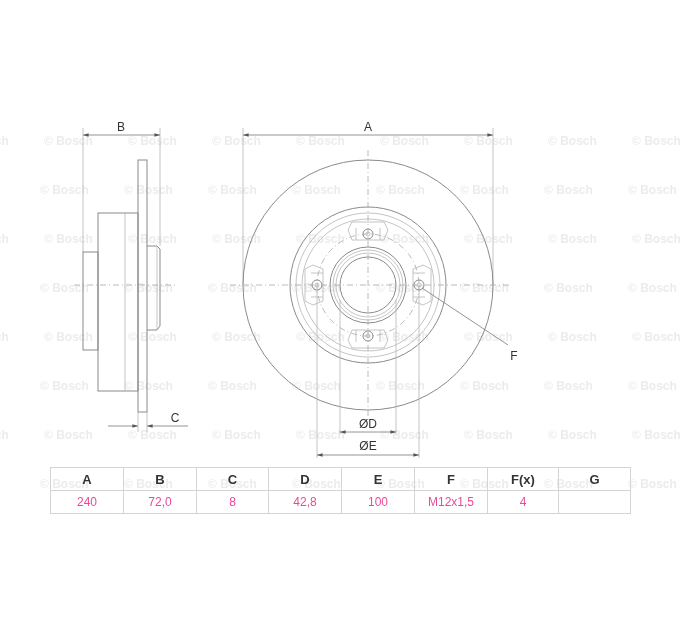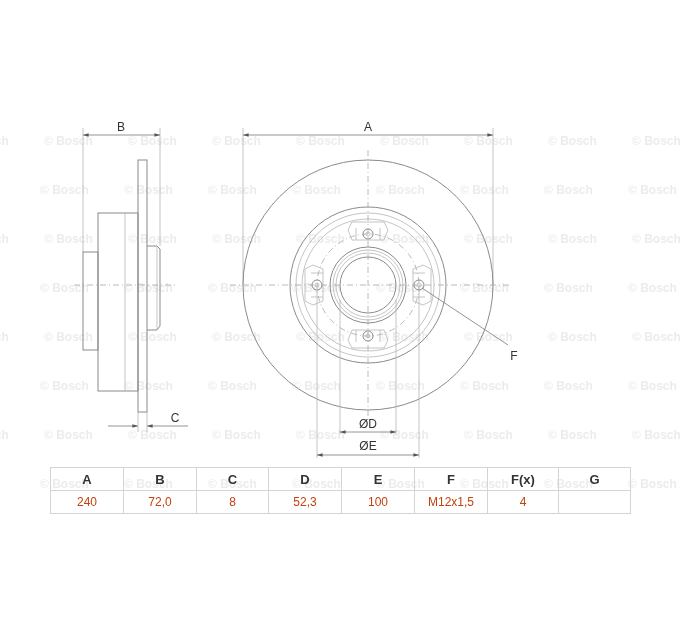--- a/index.html
+++ b/index.html
@@ -9,21 +9,21 @@
   .wm { font-family: "Liberation Sans", sans-serif; font-size: 12px; font-weight: bold; fill: #ececec; }
   .line { stroke: #8a8a8a; stroke-width: 1; fill: none; }
   .thin { stroke: #b5b5b5; stroke-width: 0.8; fill: none; }
   .center { stroke: #a8a8a8; stroke-width: 0.8; fill: none; stroke-dasharray: 6 3 1 3; }
   .dim { stroke: #7a7a7a; stroke-width: 0.8; fill: none; }
   .lbl { font-family: "Liberation Sans", sans-serif; font-size: 12px; fill: #333; }
   #spec-table { position: absolute; left: 50px; top: 467px; border-collapse: collapse;
                 font-family: "Liberation Sans", sans-serif; font-size: 12px; }
   #spec-table th, #spec-table td { border: 1px solid #d4d4d4; text-align: center; padding: 0; }
   #spec-table th { height: 22px; font-weight: bold; color: #333; font-size: 13px; }
-  #spec-table td { height: 22px; color: #c2410c; }
+  #spec-table td { height: 22px; color: #ec4899; }
 </style>
 </head>
 <body>
 
 <svg id="drawing" viewBox="0 0 680 630" xmlns="http://www.w3.org/2000/svg">
   <defs>
     <marker id="arr" viewBox="0 0 10 10" refX="10" refY="5" markerWidth="7" markerHeight="7" orient="auto-start-reverse">
       <path d="M0,2 L10,5 L0,8 z" fill="#555"></path>
     </marker>
   </defs>
@@ -205,20 +205,20 @@
       <th style="width:72px">F</th>
       <th style="width:70px">F(x)</th>
       <th style="width:71px">G</th>
     </tr>
   </thead>
   <tbody>
     <tr>
       <td>240</td>
       <td>72,0</td>
       <td>8</td>
-      <td>52,3</td>
+      <td>42,8</td>
       <td>100</td>
       <td>M12x1,5</td>
       <td>4</td>
       <td></td>
     </tr>
   </tbody>
 </table>
 
 </body></html>

